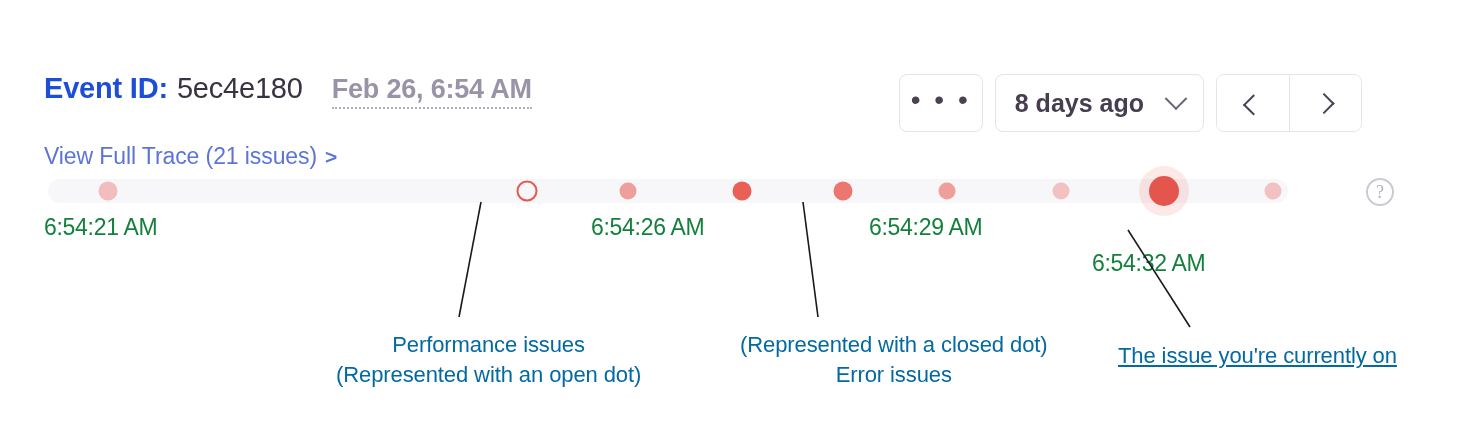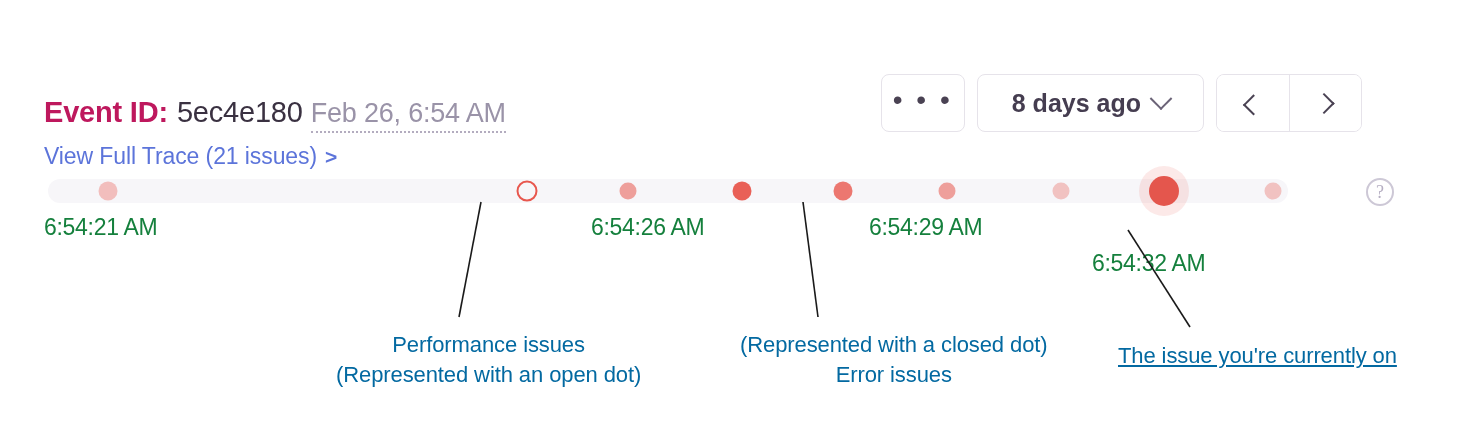--- a/index.html
+++ b/index.html
@@ -34,39 +34,38 @@
     left: 0;
     top: 0;
     display: flex;
     align-items: baseline;
     white-space: nowrap;
   }
 
   .event-id-label {
     font-size: 29px;
     font-weight: bold;
-    color: #be185d;
+    color: #1d4ed8;
     letter-spacing: -0.2px;
-    margin-top: 24px;
   }
 
   .event-id-value {
     font-size: 29px;
     font-weight: normal;
     color: #3a3141;
     letter-spacing: -0.2px;
     margin-left: 9px;
   }
 
   .event-date {
     font-size: 27px;
-    font-weight: normal;
+    font-weight: bold;
     color: #9a93a8;
     letter-spacing: -0.2px;
-    margin-left: 8px;
+    margin-left: 29px;
     border-bottom: 2px dotted #b3acbf;
     padding-bottom: 2px;
     cursor: help;
   }
 
   .trace-link {
     position: absolute;
     left: 0;
     top: 47px;
     display: flex;
@@ -110,22 +109,22 @@
   .btn-ellipsis {
     width: 84px;
     font-size: 28px;
     letter-spacing: 3px;
     padding-bottom: 12px;
     line-height: 0;
   }
   .btn-ellipsis span { display: block; margin-top: 6px; }
 
   .btn-period {
-    padding: 0 34px;
-    gap: 12px;
+    padding: 0 19px;
+    gap: 24px;
     font-size: 25px;
     font-weight: bold;
     color: #453d50;
     white-space: nowrap;
   }
   .caret {
     width: 16px; height: 16px;
     border-right: 2.4px solid #6b6377;
     border-bottom: 2.4px solid #6b6377;
     transform: rotate(45deg) translate(-3px,-3px);

